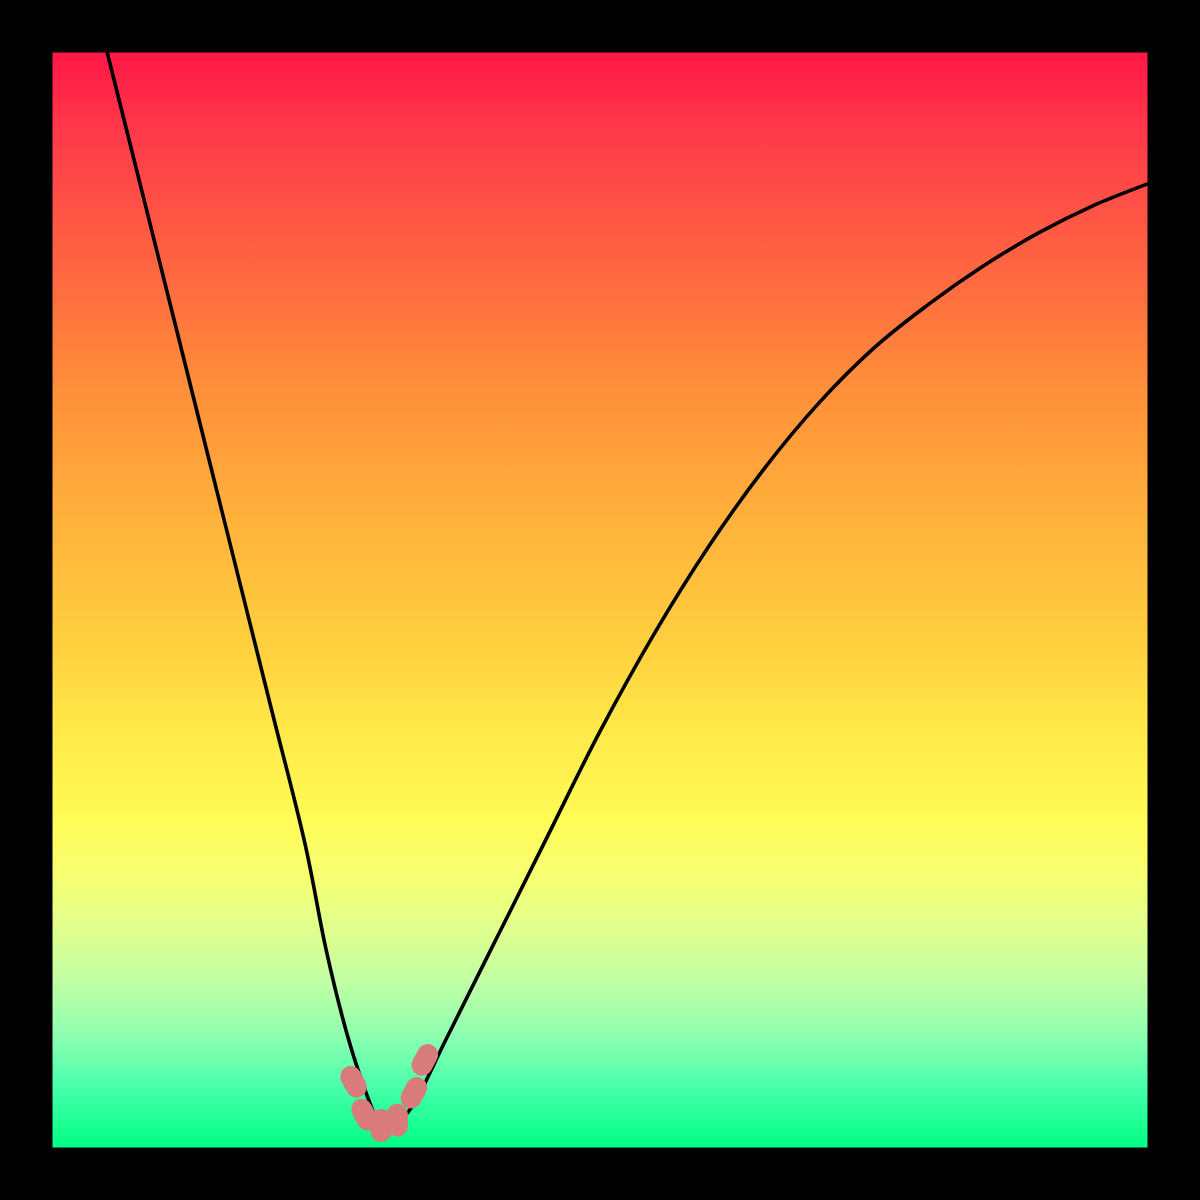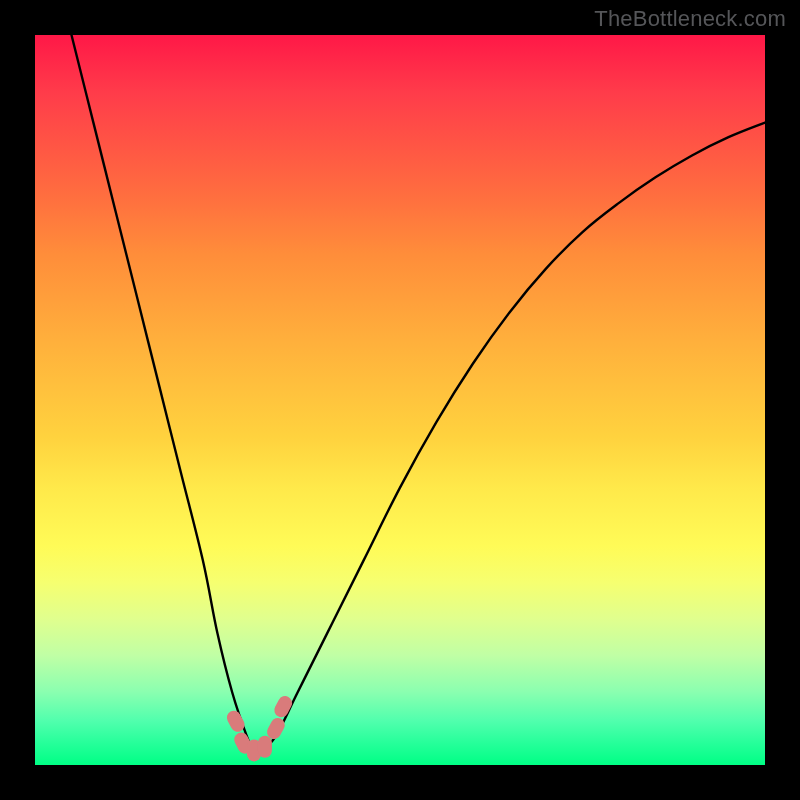--- a/index.html
+++ b/index.html
@@ -58,21 +58,20 @@
     top: 0;
     width: 730px;
     height: 730px;
     overflow: visible;
   }
 </style>
 </head>
 <body>
 
 <div class="frame">
-  <div class="watermark">TheBottleneck.com</div>
 
   <div class="plot-area">
     <svg class="curve" viewBox="0 0 730 730" preserveAspectRatio="none">
       <path id="main-curve" fill="none" stroke="#000000" stroke-width="2.4" stroke-linecap="round" stroke-linejoin="round" d="M 36.5 0 C 40.442 15.768000000000004, 50.516 56.064000000000014, 58.4 87.60000000000002 C 66.28399999999999 119.13600000000002, 72.416 143.66400000000004, 80.3 175.20000000000005 C 88.184 206.73600000000005, 94.316 231.264, 102.2 262.8 C 110.084 294.336, 116.21600000000001 318.864, 124.10000000000001 350.4 C 131.984 381.936, 138.116 406.464, 146 438 C 153.884 469.536, 161.33 496.692, 167.9 525.6 C 174.47 554.508, 177.244 574.948, 182.5 598.6 C 187.756 622.2520000000001, 191.84400000000002 638.604, 197.10000000000002 657 C 202.35600000000002 675.396, 207.75799999999998 690.288, 211.7 700.8 C 215.642 711.3119999999999, 216.37199999999999 712.7719999999999, 219 715.4 C 221.62800000000001 718.028, 222.358 718.028, 226.3 715.4 C 230.24200000000002 712.7719999999999, 234.33 711.3119999999999, 240.9 700.8 C 247.47 690.288, 253.602 675.396, 262.8 657 C 271.998 638.604, 280.174 622.2520000000001, 292 598.6 C 303.826 574.948, 315.36 551.88, 328.5 525.6 C 341.64 499.32000000000005, 351.86 477.56600000000003, 365 452.6 C 378.14 427.634, 388.36000000000007 409.23800000000006, 401.50000000000006 386.90000000000003 C 414.64000000000004 364.562, 424.86 348.2099999999999, 438 328.49999999999994 C 451.14 308.78999999999996, 461.36 294.48199999999997, 474.5 277.4 C 487.64 260.318, 497.85999999999996 248.05399999999995, 510.99999999999994 233.59999999999997 C 524.14 219.146, 534.36 208.92600000000002, 547.5 197.10000000000002 C 560.64 185.27400000000003, 570.86 177.755, 584 167.89999999999998 C 597.14 158.04499999999996, 607.36 150.8909999999999, 620.5 142.3499999999999 C 633.64 133.8089999999999, 643.86 127.67700000000002, 657 120.45000000000005 C 670.14 113.22300000000007, 680.36 108.11300000000006, 693.5 102.20000000000005 C 706.64 96.28700000000003, 723.43 90.22800000000002, 730 87.60000000000002"></path>
       <g id="markers">
           <rect x="193.75000000000003" y="675.2" width="14" height="22" rx="7" ry="7" fill="#d97b7b" transform="rotate(-28 200.75000000000003 686.2)"></rect>
           <rect x="201.04999999999998" y="697.1" width="14" height="22" rx="7" ry="7" fill="#d97b7b" transform="rotate(-28 208.04999999999998 708.1)"></rect>
           <rect x="212" y="704.4" width="14" height="22" rx="7" ry="7" fill="#d97b7b" transform="rotate(0 219 715.4)"></rect>
           <rect x="222.95" y="700.75" width="14" height="22" rx="7" ry="7" fill="#d97b7b" transform="rotate(0 229.95 711.75)"></rect>
           <rect x="233.9" y="682.5" width="14" height="22" rx="7" ry="7" fill="#d97b7b" transform="rotate(28 240.9 693.5)"></rect>

